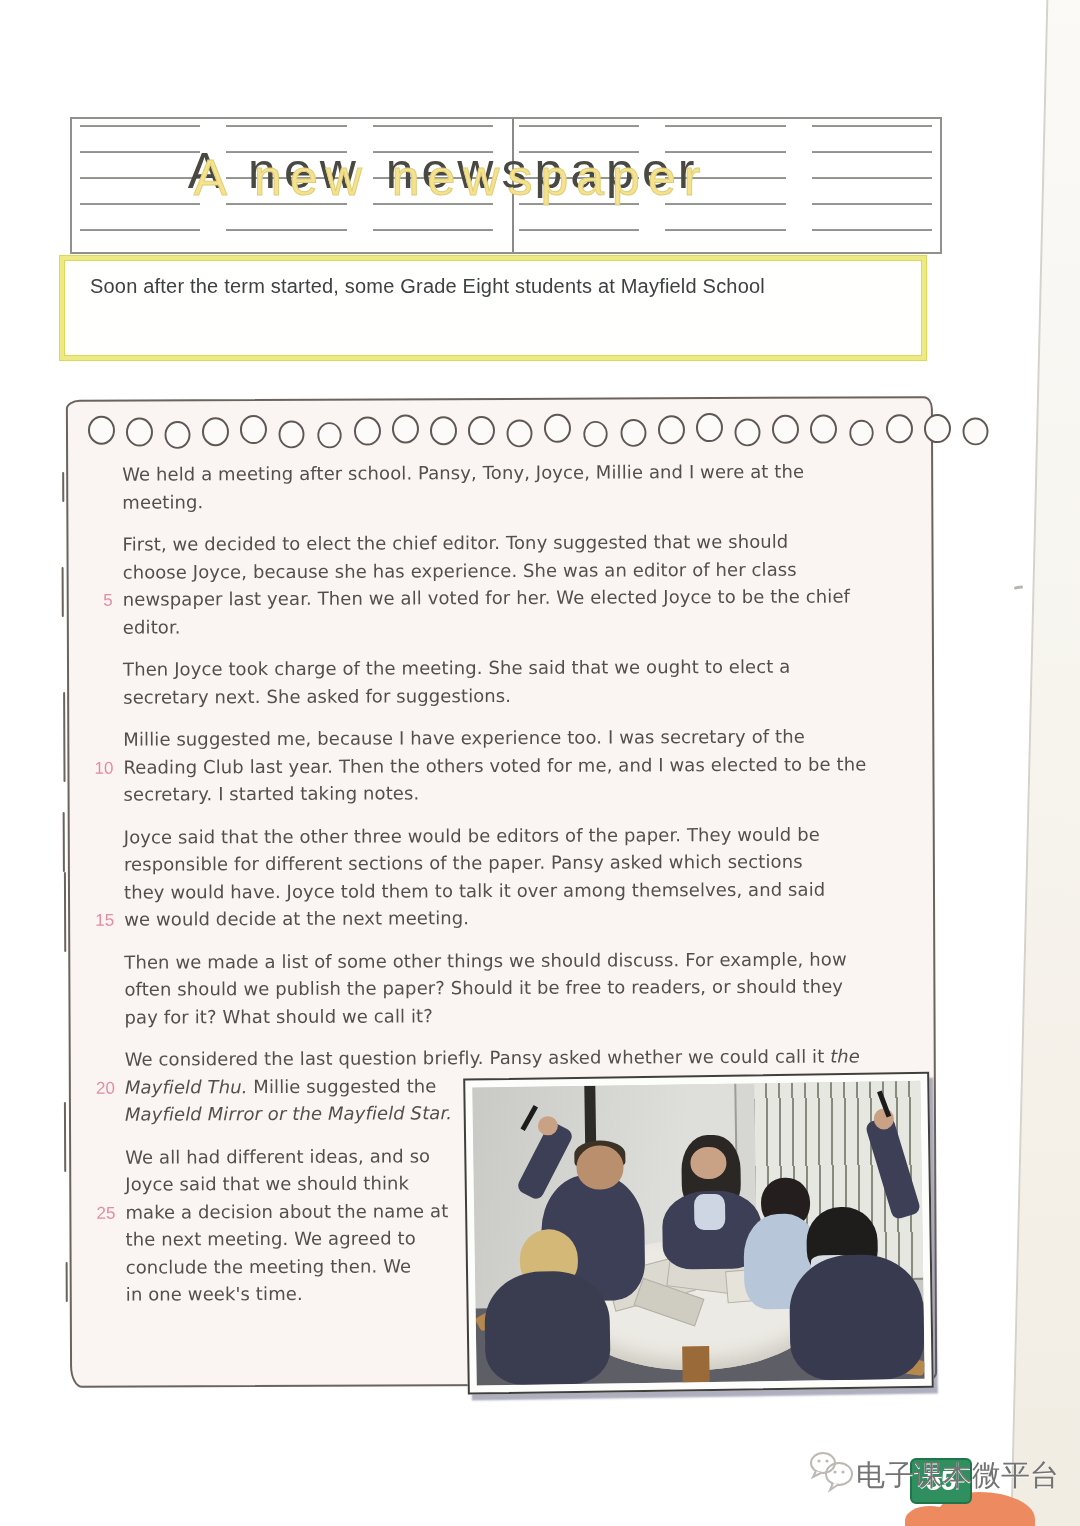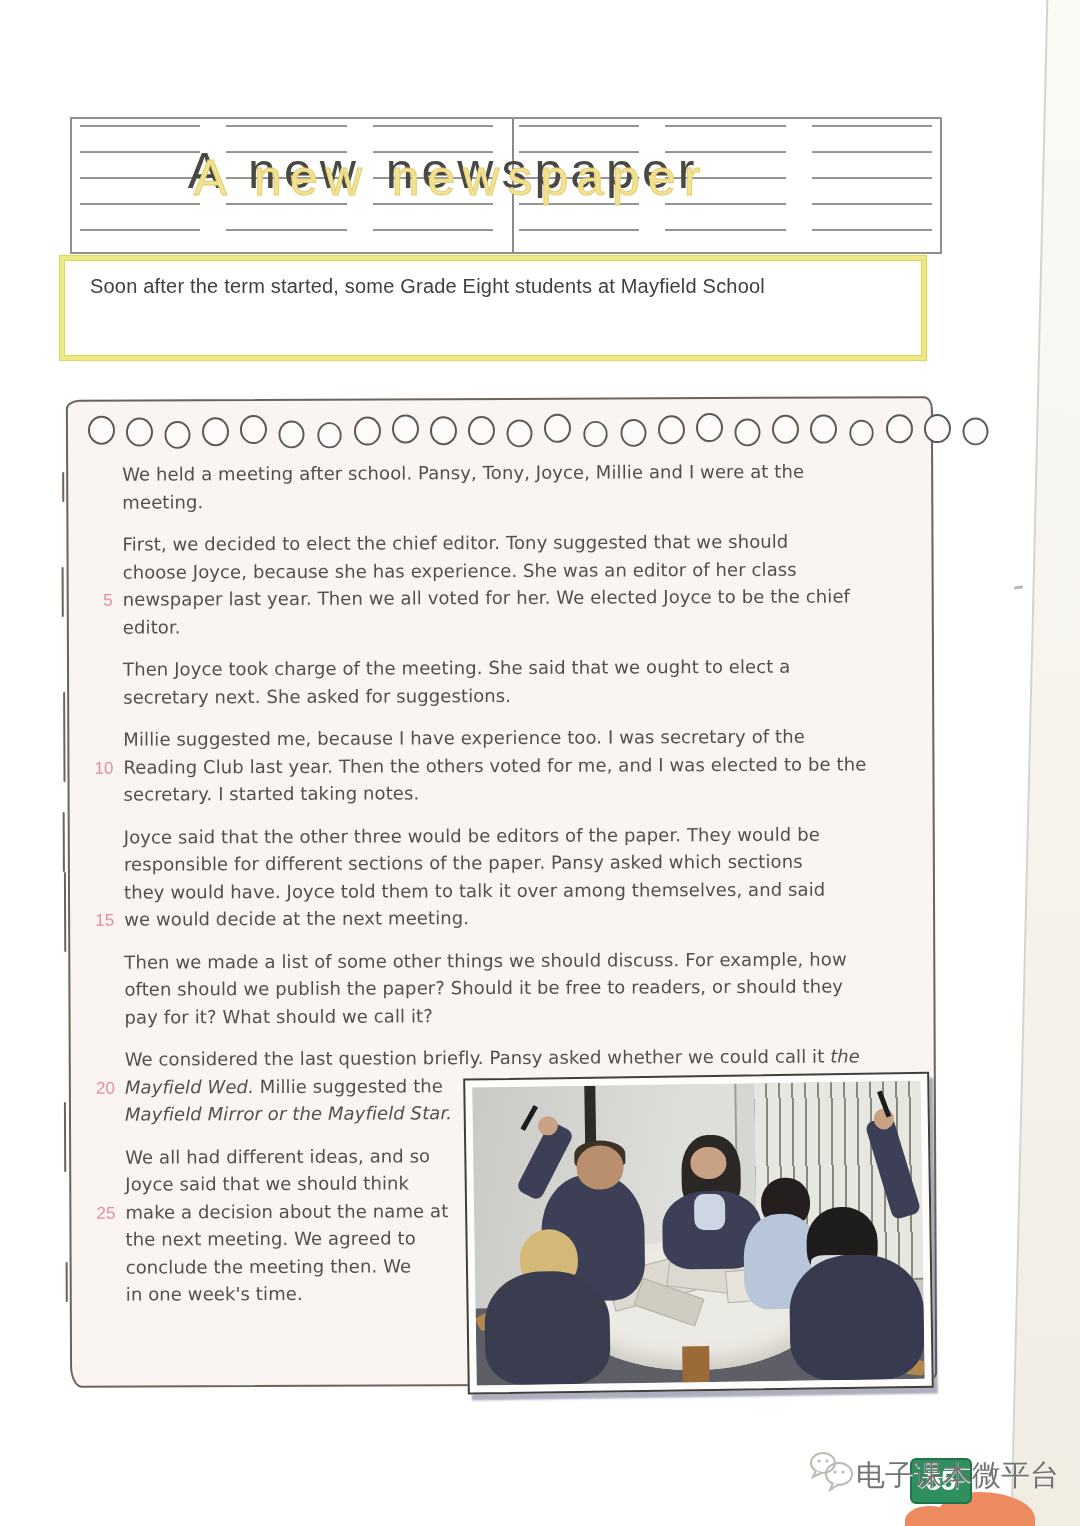--- a/index.html
+++ b/index.html
@@ -254,21 +254,21 @@
             <span class="rtext"><span>pay for it? What should we call it?</span></span>
           </div>
         </div>
         <div class="rpara">
           <div class="rline">
             <span class="rnum"></span>
             <span class="rtext"><span>We considered the last question briefly. Pansy asked whether we could call it </span><span class="it">the</span></span>
           </div>
           <div class="rline">
             <span class="rnum">20</span>
-            <span class="rtext"><span class="it">Mayfield Wed.</span><span> Millie suggested the</span></span>
+            <span class="rtext"><span class="it">Mayfield Thu.</span><span> Millie suggested the</span></span>
           </div>
           <div class="rline">
             <span class="rnum"></span>
             <span class="rtext"><span class="it">Mayfield Mirror or the Mayfield Star.</span></span>
           </div>
         </div>
         <div class="rpara">
           <div class="rline">
             <span class="rnum"></span>
             <span class="rtext"><span>We all had different ideas, and so</span></span>

